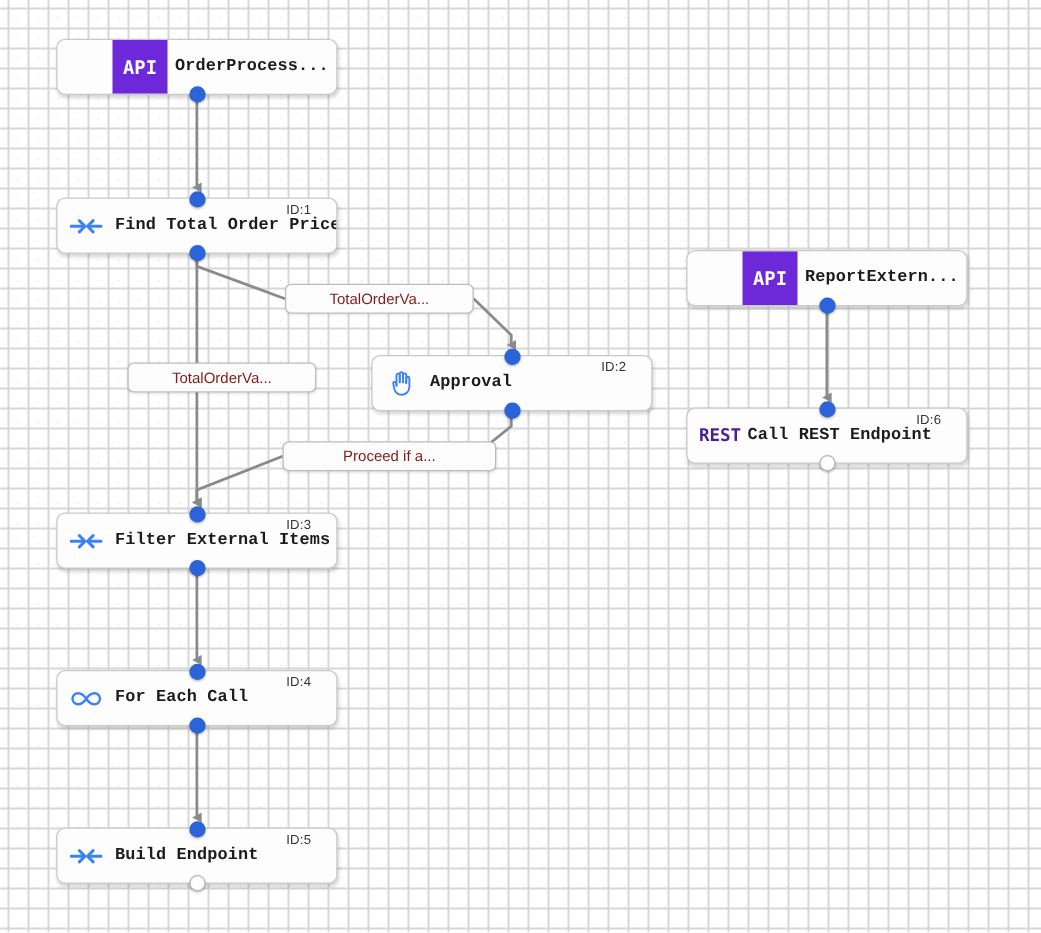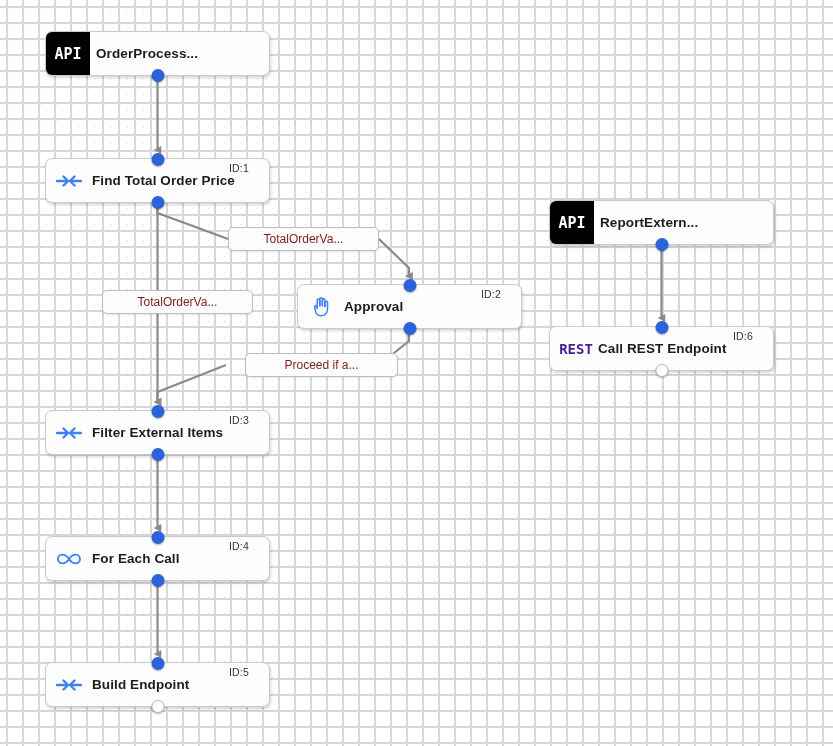--- a/index.html
+++ b/index.html
@@ -53,30 +53,31 @@
     display: flex;
     align-items: center;
     width: 100%;
     height: 100%;
     border-radius: 6px;
     overflow: hidden;
   }
   .badge {
     width: 44px;
     align-self: stretch;
-    background: #000000;
+    background: #6d28d9;
     color: #ffffff;
     display: flex;
     align-items: center;
     justify-content: center;
     font-family: "DejaVu Sans Mono", monospace;
     font-size: 15px;
     font-weight: 700;
     letter-spacing: 0px;
     flex: 0 0 44px;
+    margin-left: 44px;
   }
   .badge-rest {
     width: 44px;
     align-self: stretch;
     background: transparent;
     color: #4c1d95;
     display: flex;
     align-items: center;
     justify-content: center;
     font-family: "DejaVu Sans Mono", monospace;
@@ -92,20 +93,21 @@
     align-items: center;
     justify-content: center;
     color: #3b82f6;
   }
   .node-title {
     font-size: 13.5px;
     font-weight: 700;
     color: #1c1c1c;
     white-space: nowrap;
     letter-spacing: 0.1px;
+    font-family: Liberation Mono, monospace;
   }
   .node-title.plain {
     font-weight: 700;
     padding-left: 6px;
   }
   .node-id {
     position: absolute;
     right: 20px;
     top: 3px;
     font-size: 10.5px;
@@ -308,16 +310,16 @@
   </div>
 
   <div class="edge-label" style="left:228px; top:227px; width:151px;">
     <span>TotalOrderVa...</span>
   </div>
 
   <div class="edge-label" style="left:102px; top:290px; width:151px;">
     <span>TotalOrderVa...</span>
   </div>
 
-  <div class="edge-label" style="left:226px; top:353px; width:153px;margin-left:19px;">
+  <div class="edge-label" style="left:226px; top:353px; width:171px;">
     <span>Proceed if a...</span>
   </div>
 </div>
 
 </body></html>

